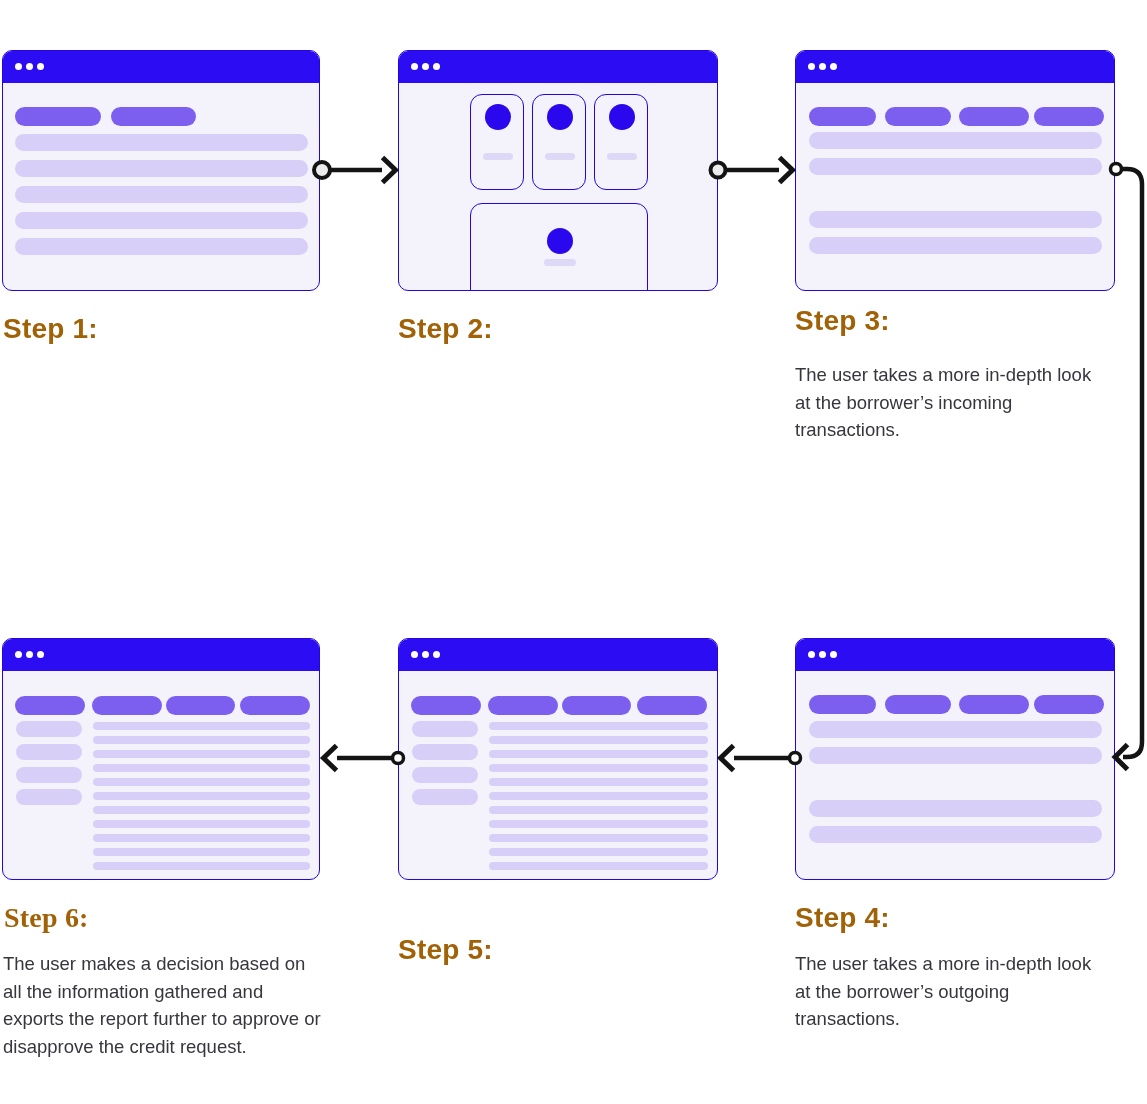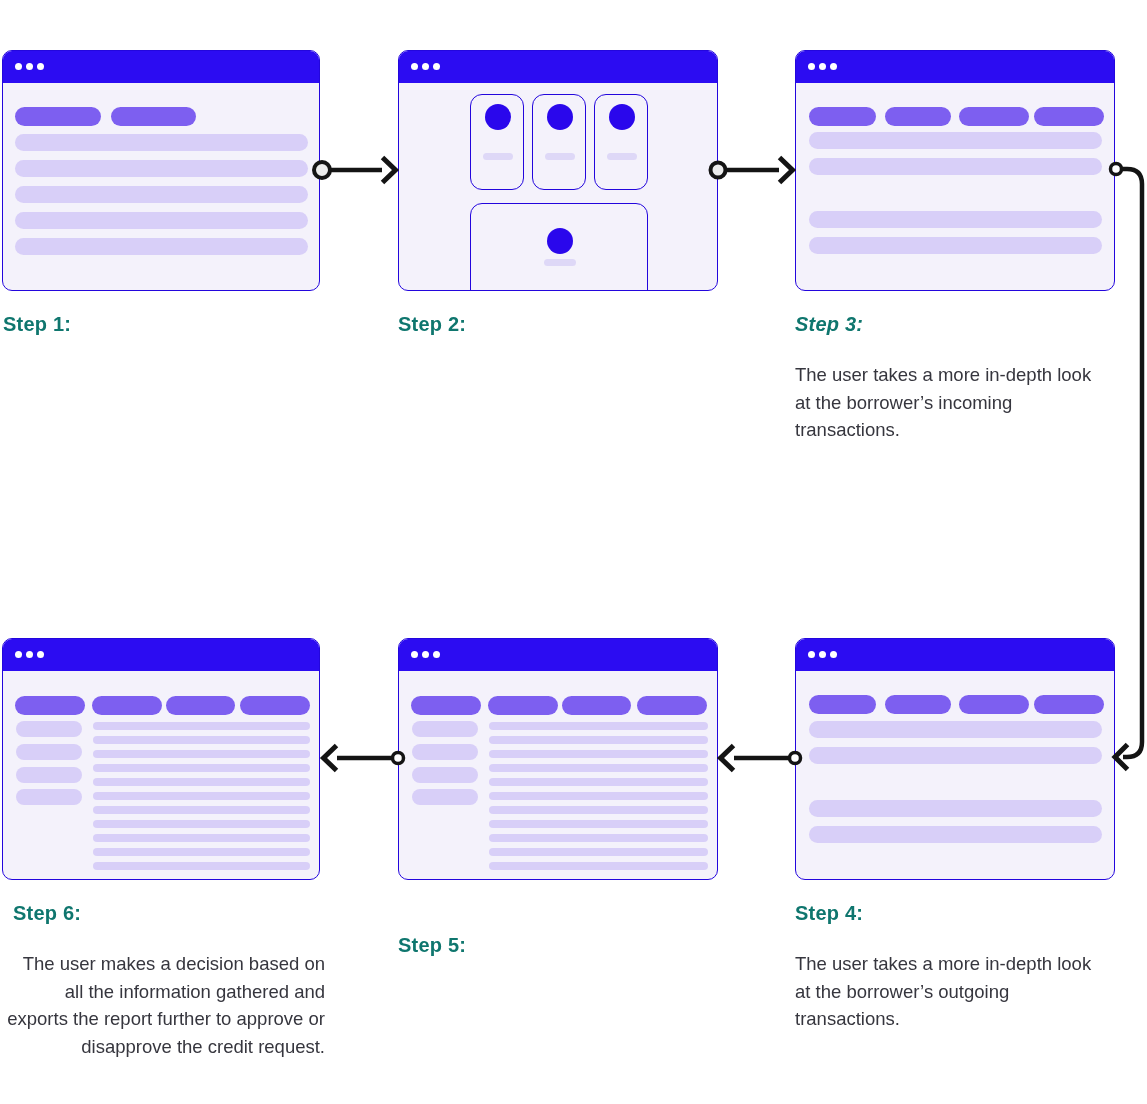--- a/index.html
+++ b/index.html
@@ -14,21 +14,21 @@
 
   .pill{position:absolute;height:19px;border-radius:9.5px;background:#7d5ff0;}
   .bar{position:absolute;height:17px;border-radius:8.5px;background:#d8cff8;}
   .thinline{position:absolute;height:8px;border-radius:4px;background:#d8cff8;left:90px;right:9px;}
   .sidepill{position:absolute;height:16px;border-radius:8px;background:#d8cff8;left:13px;width:66px;}
 
   .card{position:absolute;border:1px solid #2306dd;border-radius:12px;background:#f4f2fb;box-sizing:border-box;}
   .blue-circle{position:absolute;border-radius:50%;background:#2a07ec;}
   .mini-bar{position:absolute;height:7px;border-radius:3.5px;background:#ded8f7;}
 
-  .step-heading{position:absolute;font-size:20px;font-weight:700;color:#0f766e;letter-spacing:0.2px;}
+  .step-heading{position:absolute;font-size:28px;font-weight:700;color:#a16207;letter-spacing:0.2px;}
   .step-desc{position:absolute;font-size:18.5px;font-weight:400;color:#36363e;line-height:27.5px;}
 
   #connectors{position:absolute;top:0;left:0;pointer-events:none;}
 </style>
 </head>
 <body>
 
 <div id="canvas">
 
   <div class="window" style="left:2px;top:50px;width:318px;height:241px;">
@@ -186,24 +186,24 @@
       <line x1="392" y1="758" x2="337" y2="758" stroke-width="4.5"></line>
       <path d="M 336.5 745.5 L 323.5 758 L 336.5 770.5" stroke-width="5"></path>
       <circle cx="398" cy="758" r="5.5" stroke-width="3.5" fill="#ffffff"></circle>
     </g>
   </svg>
 
   <div class="step-heading" style="left:3px;top:313px;">Step 1:</div>
 
   <div class="step-heading" style="left:398px;top:313px;">Step 2:</div>
 
-  <div class="step-heading" style="left:795px;top:313px;font-style:italic;">Step 3:</div>
+  <div class="step-heading" style="left:795px;top:305px;">Step 3:</div>
   <div class="step-desc" style="left:795px;top:361px;width:300px;">The user takes a more in-depth look at the borrower’s incoming transactions.</div>
 
-  <div class="step-heading" style="left:13px;top:902px;">Step 6:</div>
-  <div class="step-desc" style="left:3px;top:950px;width:322px;text-align:right;"> The user makes a decision based on all the information gathered and exports the report further to approve or disapprove the credit request.</div>
+  <div class="step-heading" style="left:4px;top:902px;font-family:Liberation Serif, serif;">Step 6:</div>
+  <div class="step-desc" style="left:3px;top:950px;width:322px;"> The user makes a decision based on all the information gathered and exports the report further to approve or disapprove the credit request.</div>
 
   <div class="step-heading" style="left:398px;top:902px;margin-top:32px;">Step 5:</div>
 
   <div class="step-heading" style="left:795px;top:902px;">Step 4:</div>
   <div class="step-desc" style="left:795px;top:950px;width:300px;">The user takes a more in-depth look at the borrower’s outgoing transactions.</div>
 
 </div>
 
 </body></html>

